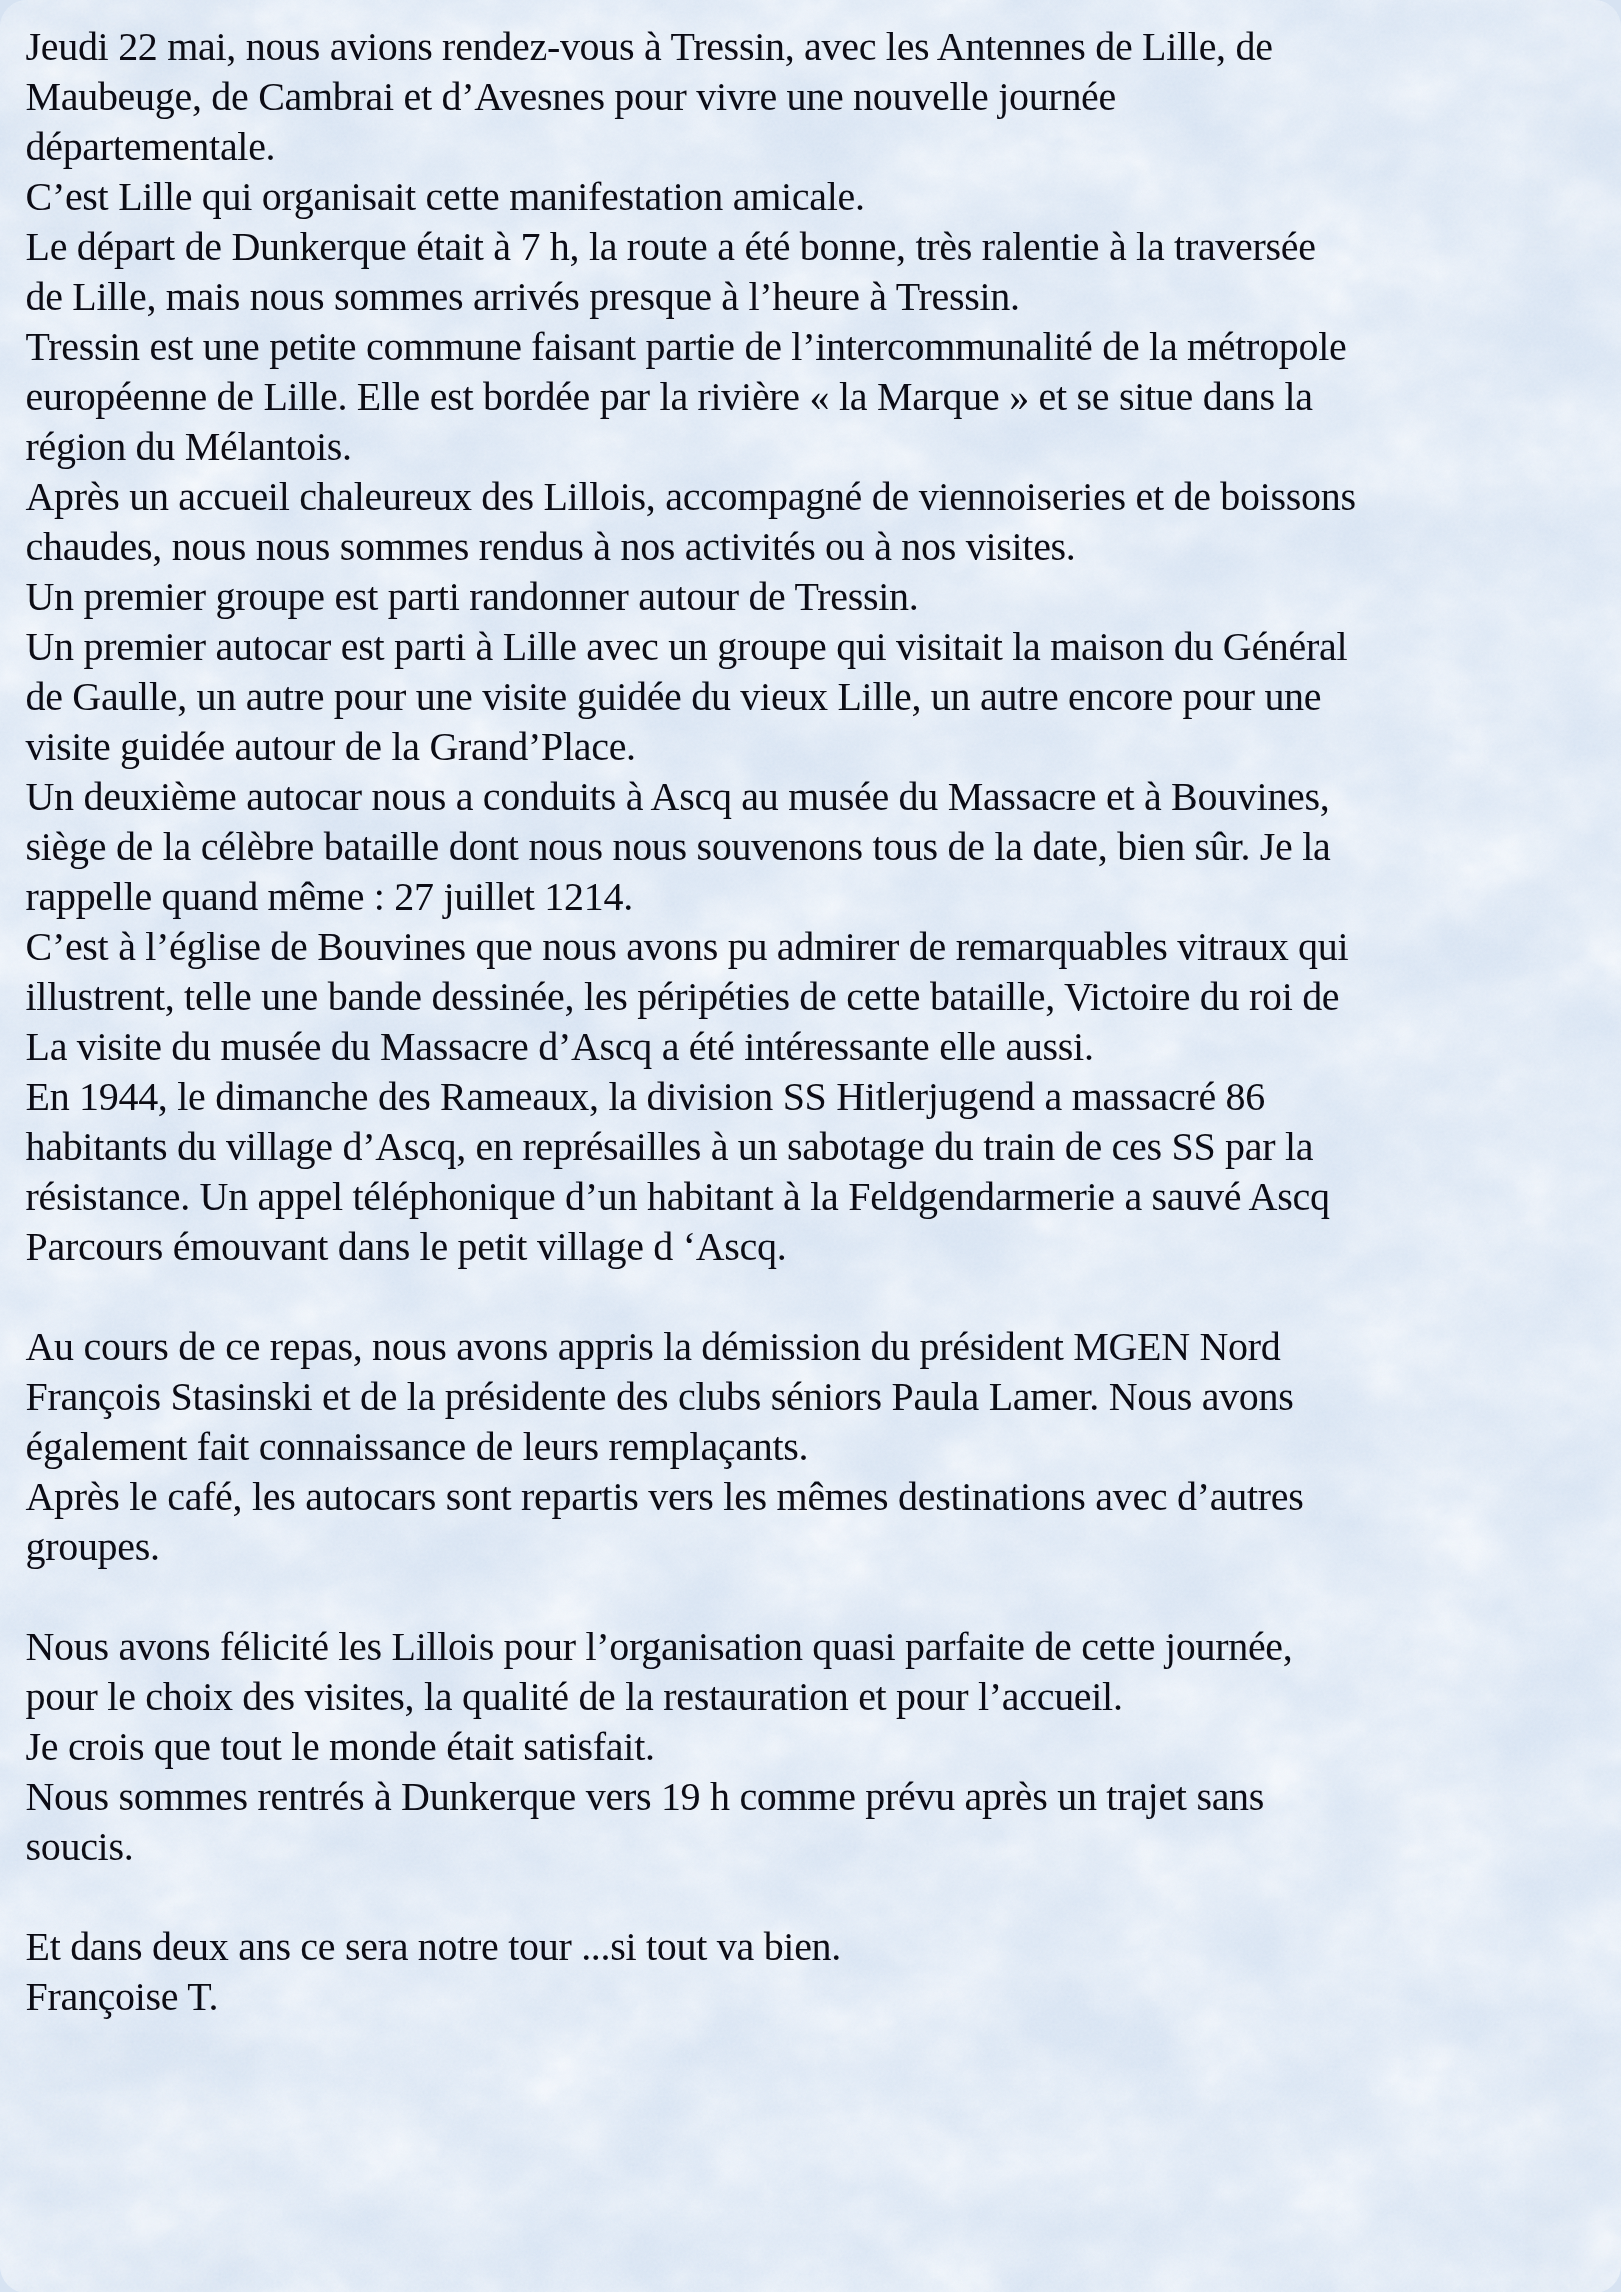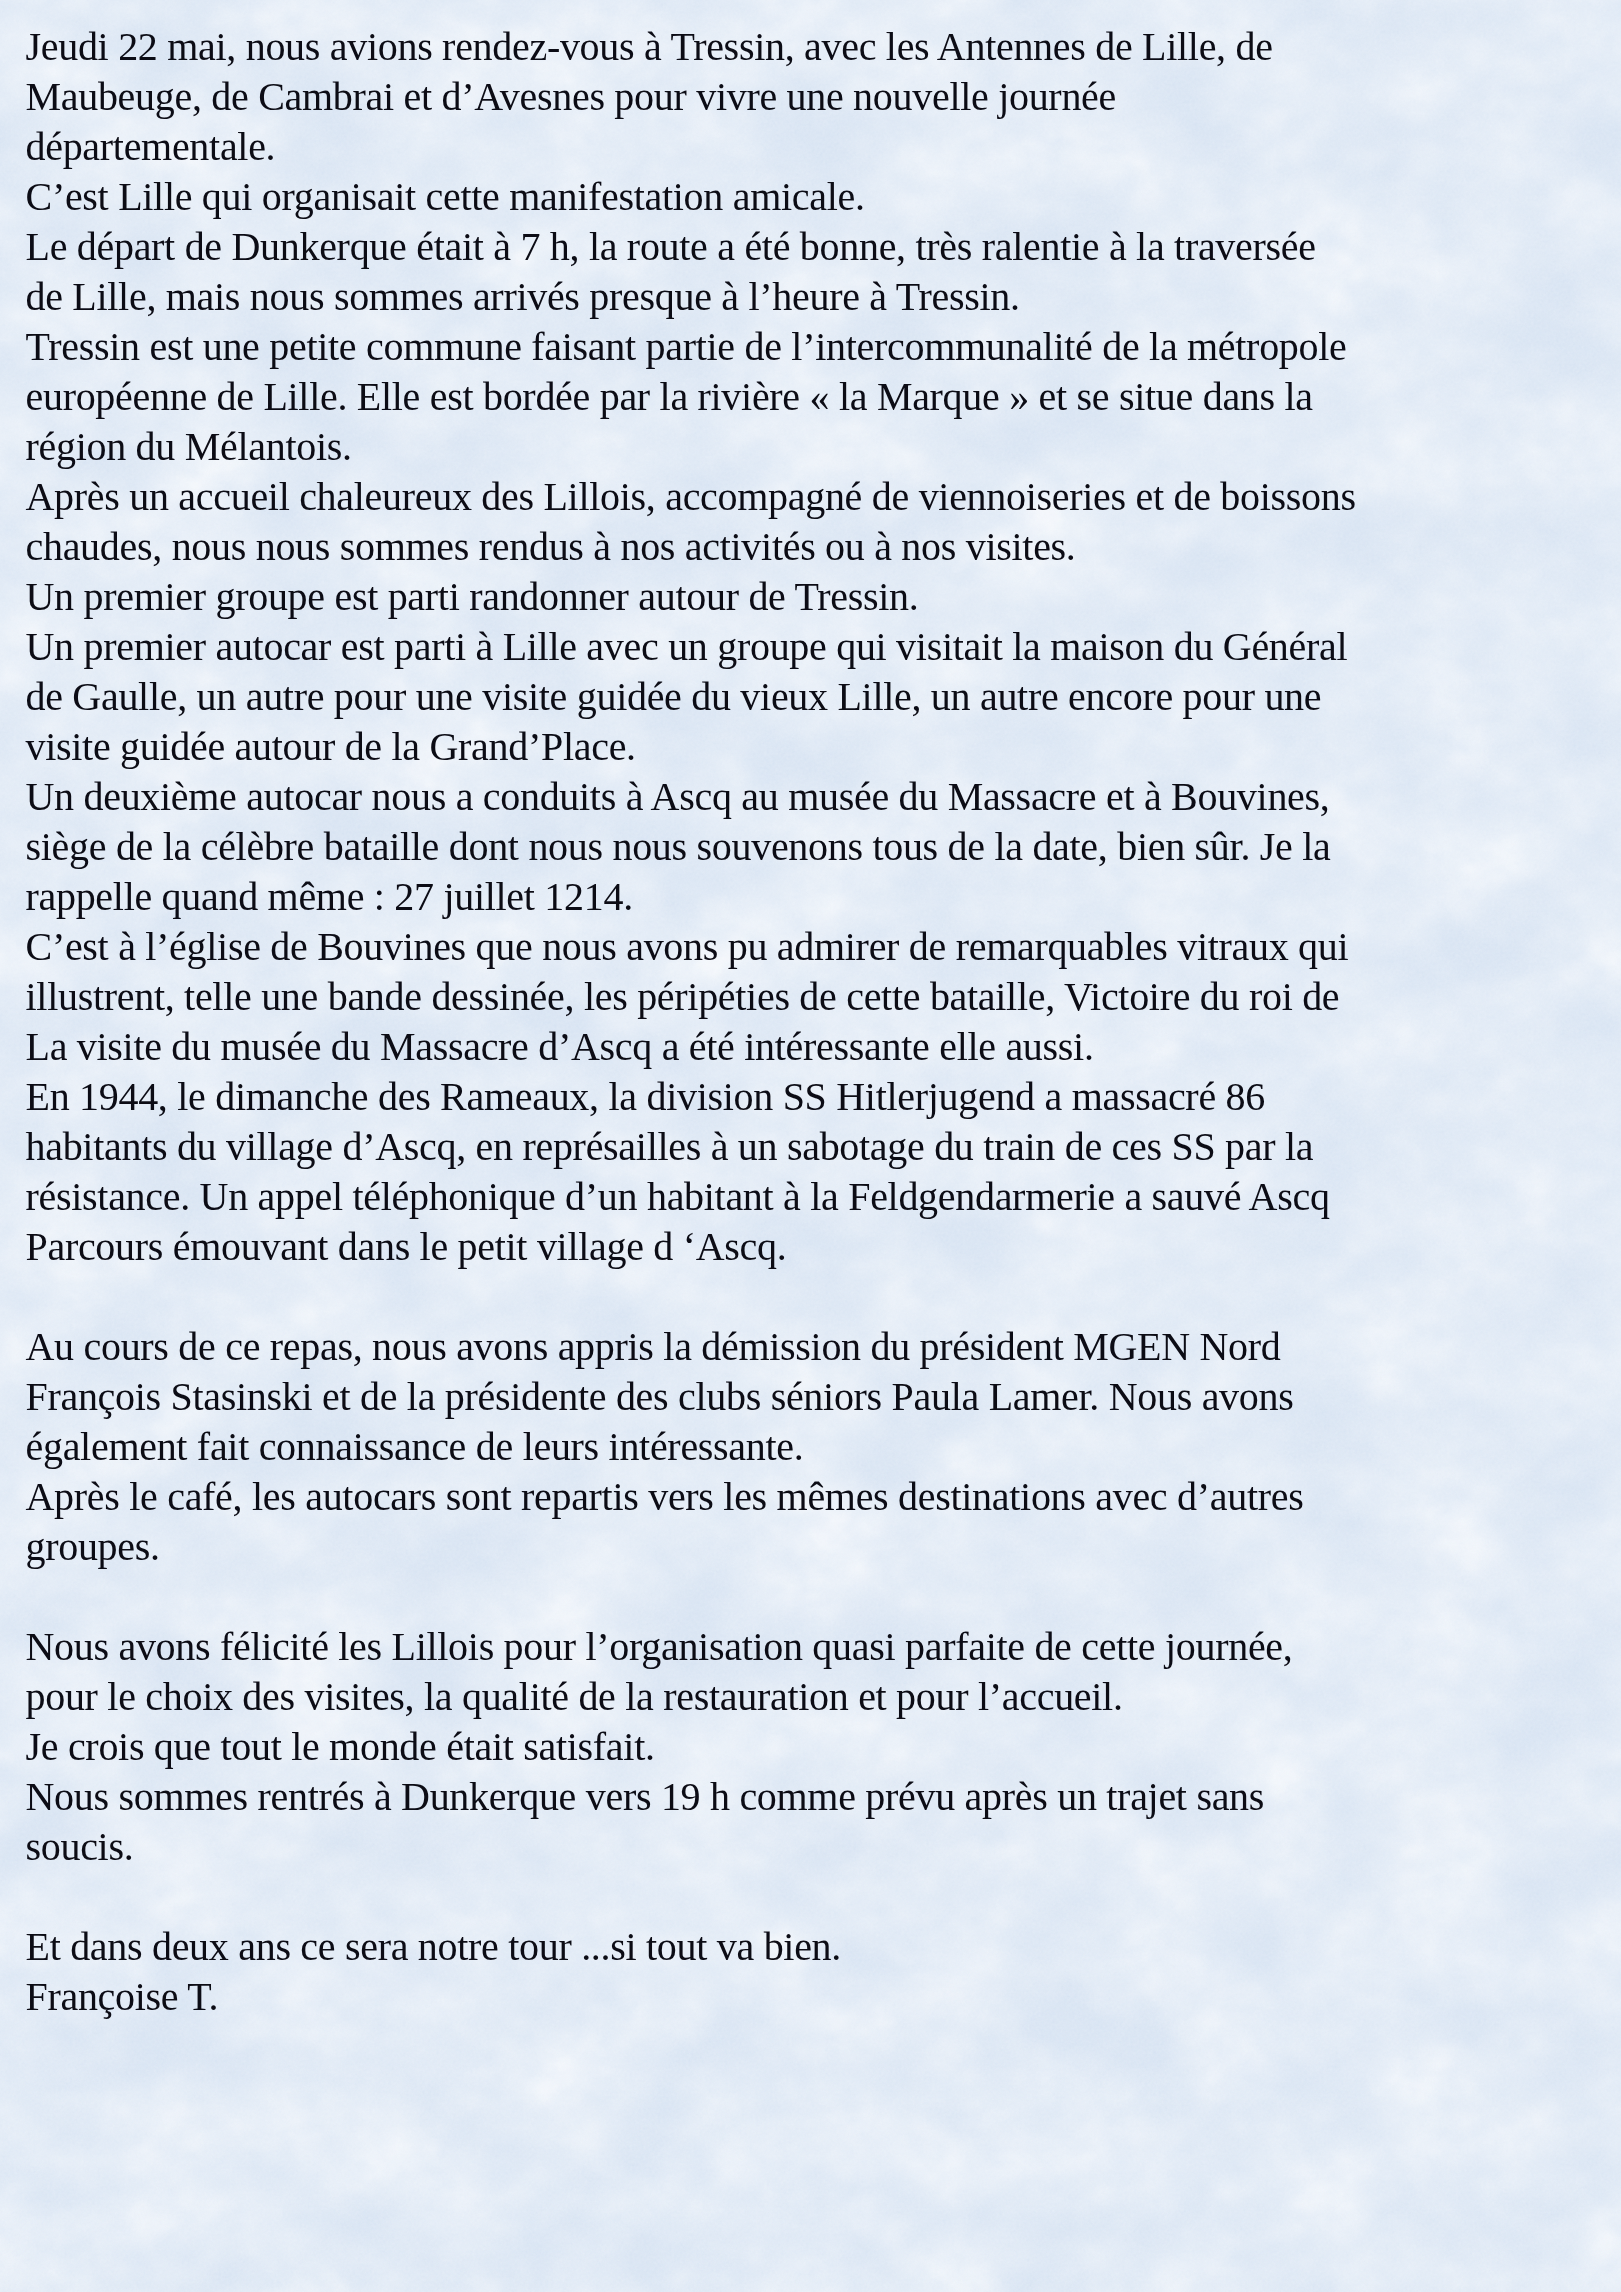--- a/index.html
+++ b/index.html
@@ -10,20 +10,21 @@
     width: 1621px;
     height: 2293px;
     position: relative;
     overflow: hidden;
     background: var(--bg, #d7e3f2);
   }
   .page {
     position: absolute;
     inset: 0;
     overflow: hidden;
+    border-radius: 27px;
   }
   svg.texture {
     position: absolute;
     left: 0;
     top: 0;
     width: 1621px;
     height: 2293px;
     display: block;
   }
   .bg-rect { fill: var(--bg, #d7e3f2); }
@@ -91,21 +92,21 @@
       <div class="line">C’est à l’église de Bouvines que nous avons pu admirer de remarquables vitraux qui</div>
       <div class="line">illustrent, telle une bande dessinée, les péripéties de cette bataille, Victoire du roi de</div>
       <div class="line">La visite du musée du Massacre d’Ascq a été intéressante elle aussi.</div>
       <div class="line">En 1944, le dimanche des Rameaux, la division SS Hitlerjugend a massacré 86</div>
       <div class="line">habitants du village d’Ascq, en représailles à un sabotage du train de ces SS par la</div>
       <div class="line">résistance. Un appel téléphonique d’un habitant à la Feldgendarmerie a sauvé Ascq</div>
       <div class="line">Parcours émouvant dans le petit village d ‘Ascq.</div>
       <div class="line">&nbsp;</div>
       <div class="line">Au cours de ce repas, nous avons appris la démission du président MGEN Nord</div>
       <div class="line">François Stasinski et de la présidente des clubs séniors Paula Lamer. Nous avons</div>
-      <div class="line">également fait connaissance de leurs intéressante.</div>
+      <div class="line">également fait connaissance de leurs remplaçants.</div>
       <div class="line">Après le café, les autocars sont repartis vers les mêmes destinations avec d’autres</div>
       <div class="line">groupes.</div>
       <div class="line">&nbsp;</div>
       <div class="line">Nous avons félicité les Lillois pour l’organisation quasi parfaite de cette journée,</div>
       <div class="line">pour le choix des visites, la qualité de la restauration et pour l’accueil.</div>
       <div class="line">Je crois que tout le monde était satisfait.</div>
       <div class="line">Nous sommes rentrés à Dunkerque vers 19 h comme prévu après un trajet sans</div>
       <div class="line">soucis.</div>
       <div class="line">&nbsp;</div>
       <div class="line">Et dans deux ans ce sera notre tour ...si tout va bien.</div>

